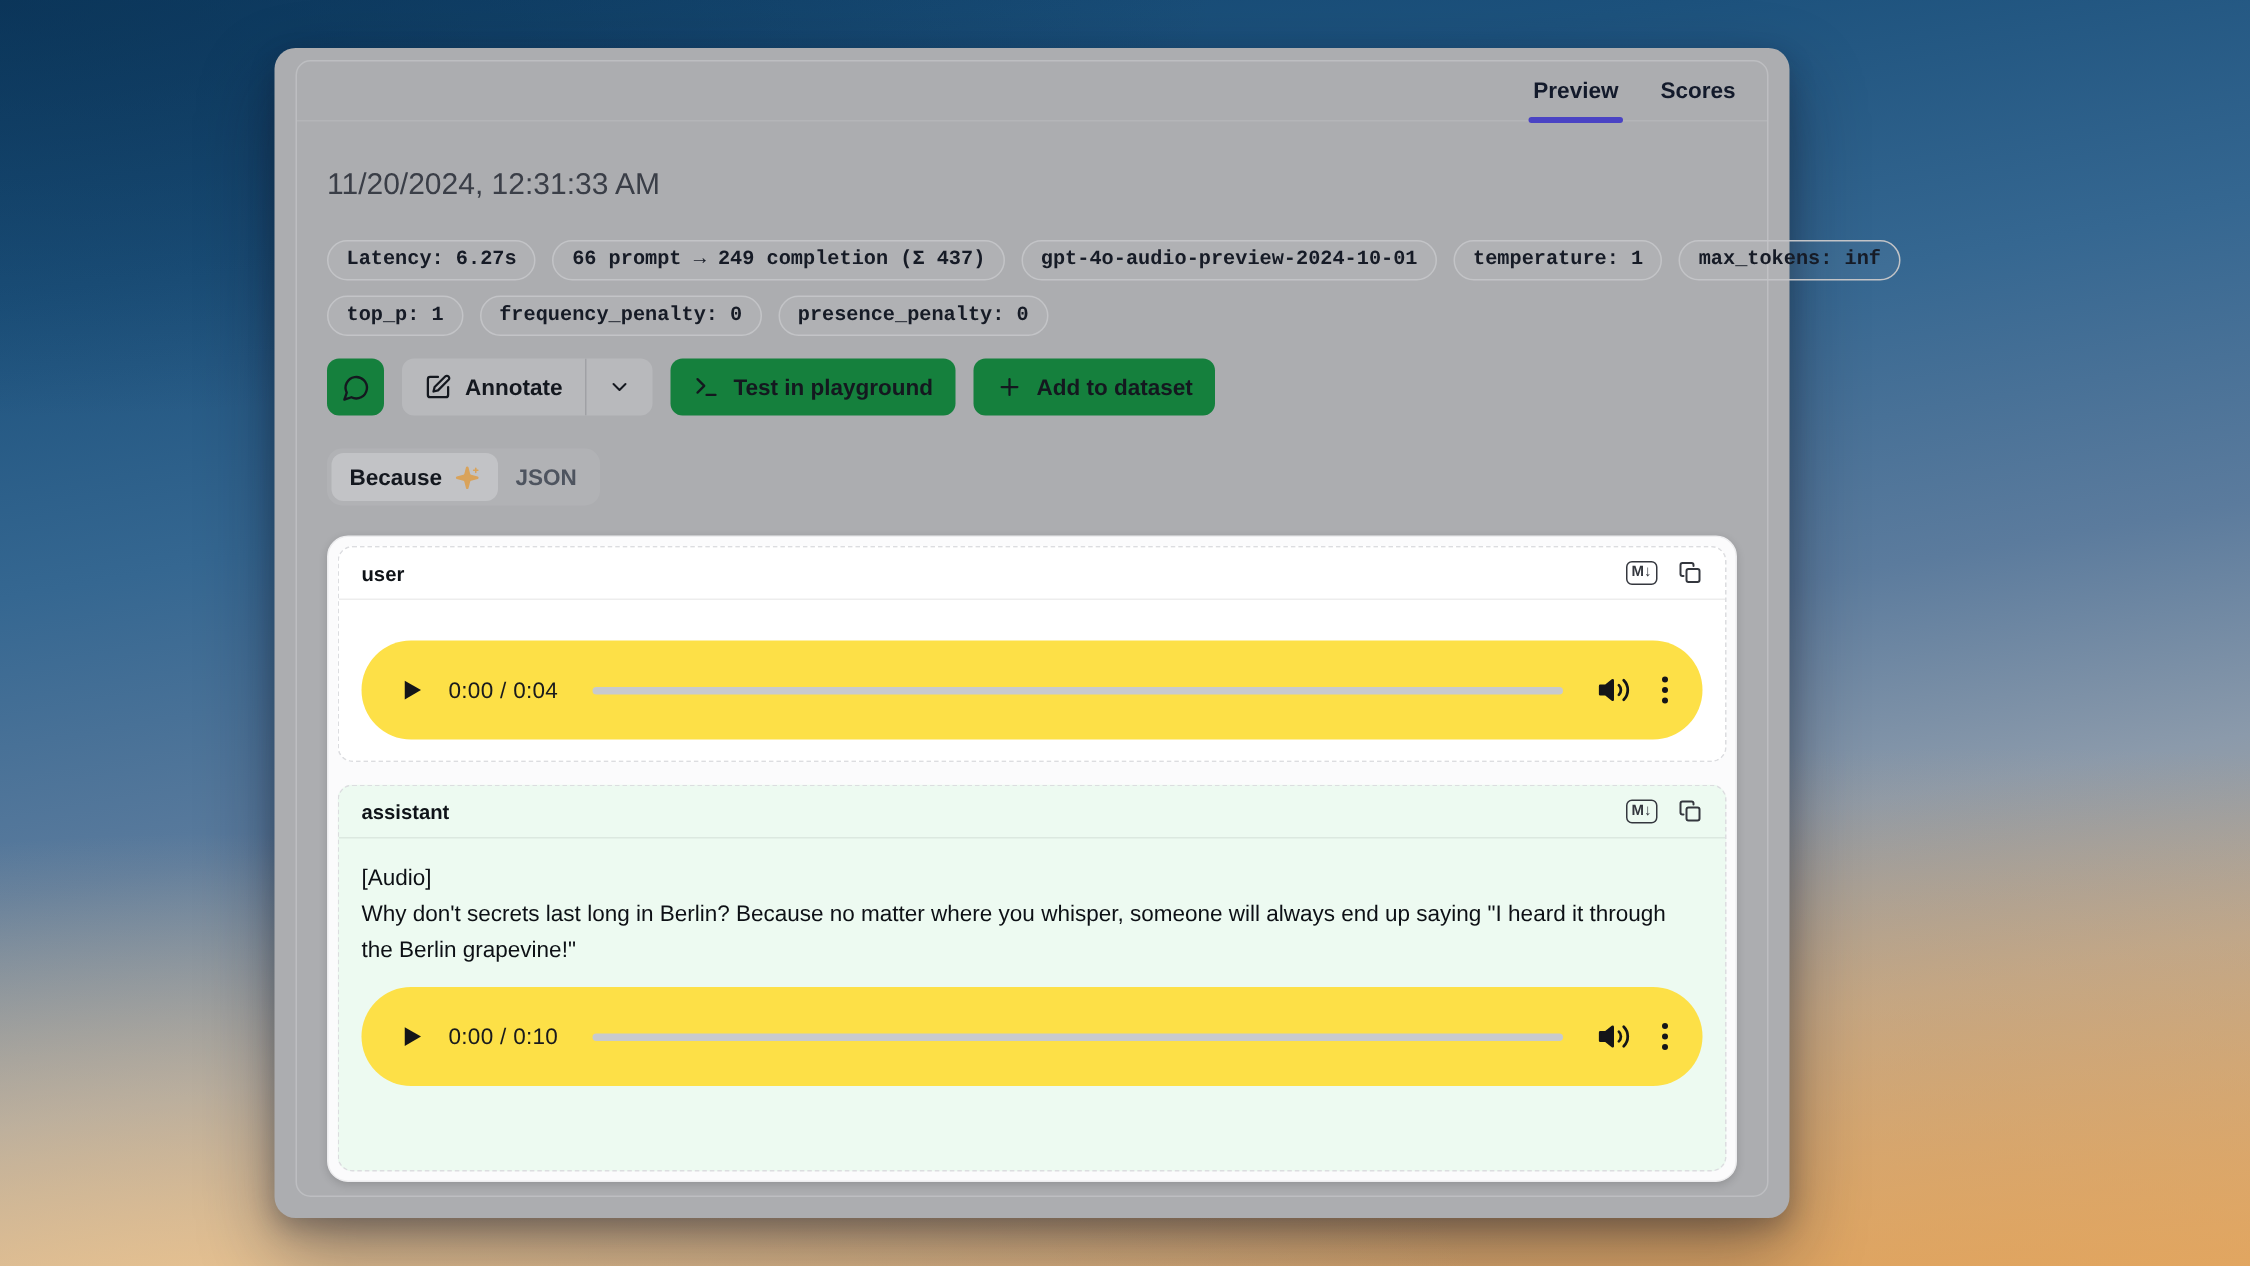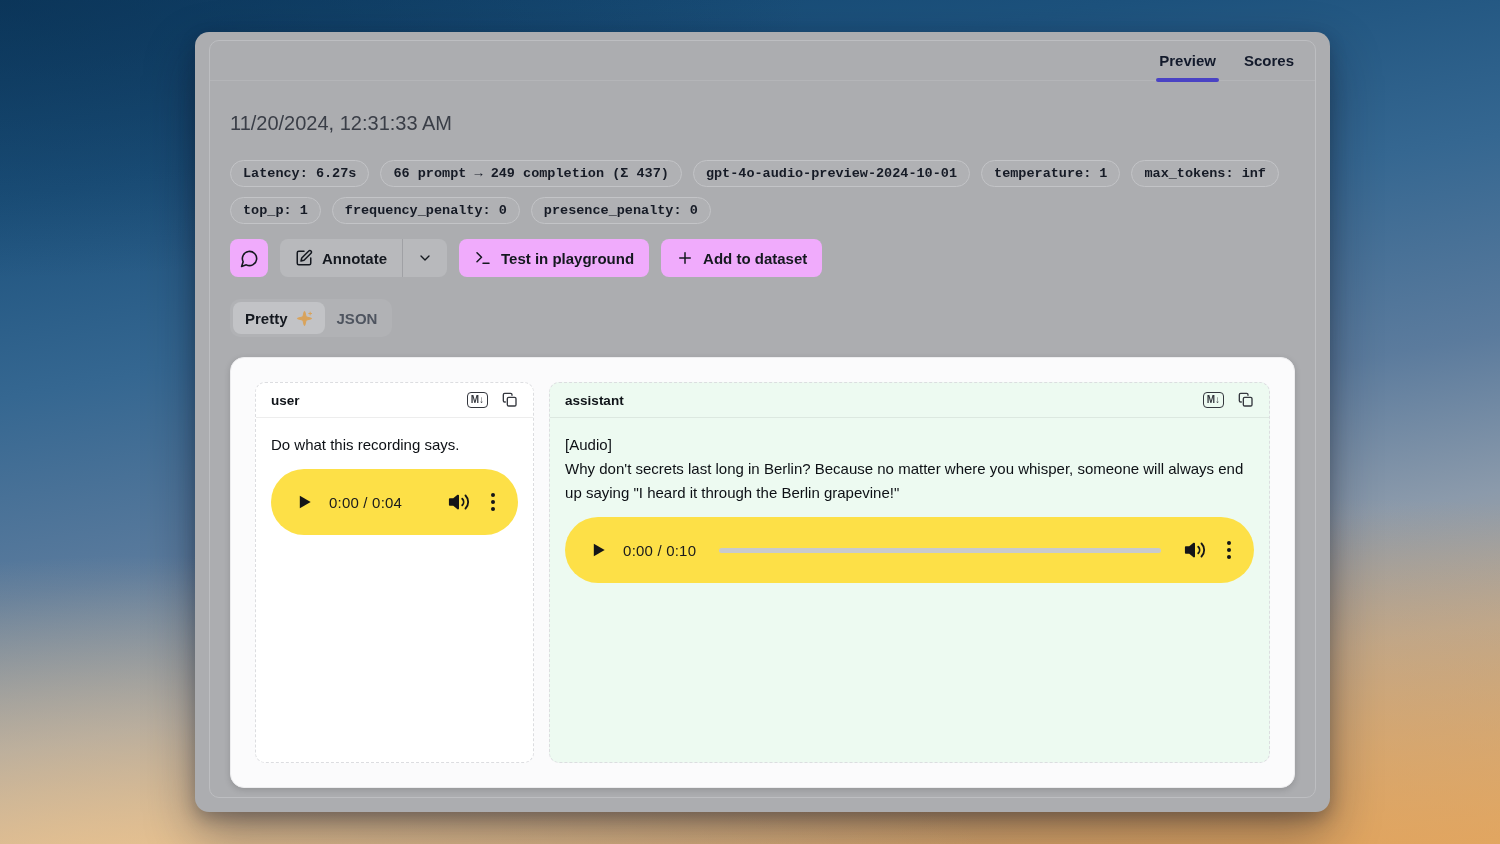--- a/index.html
+++ b/index.html
@@ -7,21 +7,21 @@
   body {
     font-family:"Liberation Sans", sans-serif;
     position:relative;
     background:
       radial-gradient(90% 55% at 0% 0%, rgba(6,42,74,0.55) 0%, rgba(6,42,74,0) 60%),
       radial-gradient(110% 85% at 10% 110%, rgba(246,200,140,0.95) 0%, rgba(246,200,140,0) 52%),
       radial-gradient(130% 95% at 88% 114%, rgba(226,160,85,0.95) 0%, rgba(226,160,85,0) 58%),
       linear-gradient(170deg, #11436c 0%, #1d527d 18%, #356791 36%, #5b7b9d 54%, #8b9aab 68%, #b5a99a 80%, #e0b177 100%);
   }
   .dialog {
-    position:absolute; left:195px; top:32px; width:1135px; height:780px;
+    position:absolute; left:183px; top:32px; width:1010px; height:780px;
     background:#acadb0; border-radius:14px;
     box-shadow:0 22px 50px rgba(15,18,35,0.40), 0 6px 16px rgba(15,18,35,0.25);
   }
   .panel {
     position:absolute; left:14px; right:14px; top:8px; bottom:14px;
     border:1px solid #bdbec1; border-radius:10px;
     display:flex; flex-direction:column;
   }
   .panel-header {
     height:40px; border-bottom:1px solid #b4b5b8;
@@ -51,21 +51,21 @@
   .badge-row { display:flex; gap:11px; }
   .pill {
     height:27px; display:inline-flex; align-items:center; padding:0 12px;
     border:1px solid #c3c4c7; border-radius:14px;
     font-size:13.5px; font-weight:700; color:#161b26;
     background:rgba(255,255,255,0.05); white-space:nowrap;
   }
 
   .actions { margin-top:15px; display:flex; gap:12px; align-items:center; }
   .btn {
-    height:38px; background:#f0abfc; border:none; border-radius:8px;
+    height:38px; background:#15803d; border:none; border-radius:8px;
     display:inline-flex; align-items:center; gap:9px; padding:0 15px;
     font-size:15px; font-weight:600; color:#14181f; cursor:pointer;
     font-family:inherit; white-space:nowrap;
   }
   .icon-btn { width:38px; padding:0; justify-content:center; }
   .split { display:inline-flex; background:#b8b9bc; border-radius:8px; align-items:stretch; overflow:hidden; }
   .split .btn { background:transparent; border-radius:0; }
   .split-divider { width:1px; background:#a0a1a5; }
   .split .chev { width:44px; justify-content:center; padding:0; }
 
@@ -73,22 +73,22 @@
   .toggle-group { display:inline-flex; background:#b1b2b5; border-radius:10px; padding:3px; }
   .toggle-seg {
     height:32px; display:inline-flex; align-items:center; gap:8px; padding:0 12px;
     border-radius:8px; font-size:15px; font-weight:600; color:#4e545f; cursor:pointer;
   }
   .toggle-seg.active { background:#c2c3c6; color:#14181f; }
 
   .conversation {
     margin-top:20px; flex:1; min-height:0;
     background:#fbfbfc; border:1px solid #ededef; border-radius:14px;
-    padding:24px; box-shadow:0 2px 6px rgba(0,0,0,0.15);
-    display:flex; flex-direction:row; gap:15px;
+    padding:6px; box-shadow:0 2px 6px rgba(0,0,0,0.15);
+    display:flex; flex-direction:column; gap:15px;
   }
   .card { border:1px dashed #dcdde0; border-radius:10px; background:#ffffff; display:flex; flex-direction:column; }
   .card.assistant-card { background:#edfaf1; flex:1; min-height:0; }
   .card-header { display:flex; justify-content:space-between; align-items:center; padding:9px 15px; flex:0 0 auto; }
   .role { font-size:13.5px; font-weight:600; color:#0f1318; }
   .header-icons { display:flex; gap:14px; align-items:center; color:#34373e; }
   .md-chip {
     border:1.5px solid #34373e; border-radius:4px;
     font-size:10px; font-weight:700; padding:1px 3px; line-height:12px; color:#34373e; cursor:pointer;
   }
@@ -186,21 +186,21 @@
                 <path d="M12 5v14"></path>
               </svg>
           </span>
           <span>Add to dataset</span>
         </button>
       </div>
 
       <div class="view-toggle">
         <div class="toggle-group">
           <div class="toggle-seg active">
-            <span>Pretty</span>
+            <span>Because</span>
             <span style="display:inline-flex">
               <svg viewBox="0 0 24 24" width="17" height="17" fill="#d9a35b" stroke="#d9a35b" stroke-width="1.4" stroke-linecap="round" stroke-linejoin="round">
                   <path d="M9.937 15.5A2 2 0 0 0 8.5 14.063l-6.135-1.582a.5.5 0 0 1 0-.962L8.5 9.936A2 2 0 0 0 9.937 8.5l1.582-6.135a.5.5 0 0 1 .963 0L14.063 8.5A2 2 0 0 0 15.5 9.937l6.135 1.581a.5.5 0 0 1 0 .964L15.5 14.063a2 2 0 0 0-1.437 1.437l-1.582 6.135a.5.5 0 0 1-.963 0z"></path>
                   <path d="M20 3v4"></path>
                   <path d="M22 5h-4"></path>
                 </svg>
             </span>
           </div>
           <div class="toggle-seg">
             <span>JSON</span>
@@ -218,21 +218,20 @@
               <span class="copy-btn">
                 <svg viewBox="0 0 24 24" width="16" height="16" fill="none" stroke="#34373e" stroke-width="2" stroke-linecap="round" stroke-linejoin="round">
                     <rect x="8" y="8" width="13" height="13" rx="2"></rect>
                     <path d="M5 15H4a2 2 0 0 1-2-2V4a2 2 0 0 1 2-2h9a2 2 0 0 1 2 2v1"></path>
                   </svg>
               </span>
             </span>
           </div>
           <div class="card-divider"></div>
           <div class="card-body">
-            <div class="msg-text">Do what this recording says.</div>
             <div class="audio-player">
               <span class="play-btn">
                 <svg viewBox="0 0 24 24" width="20" height="20" fill="#141518">
                     <path d="M7 4.5v15l13-7.5z"></path>
                   </svg>
               </span>
               <span class="time">0:00 / 0:04</span>
               <span class="track">
                 <span class="track-fill" style="width: 100%;"></span>
               </span>

